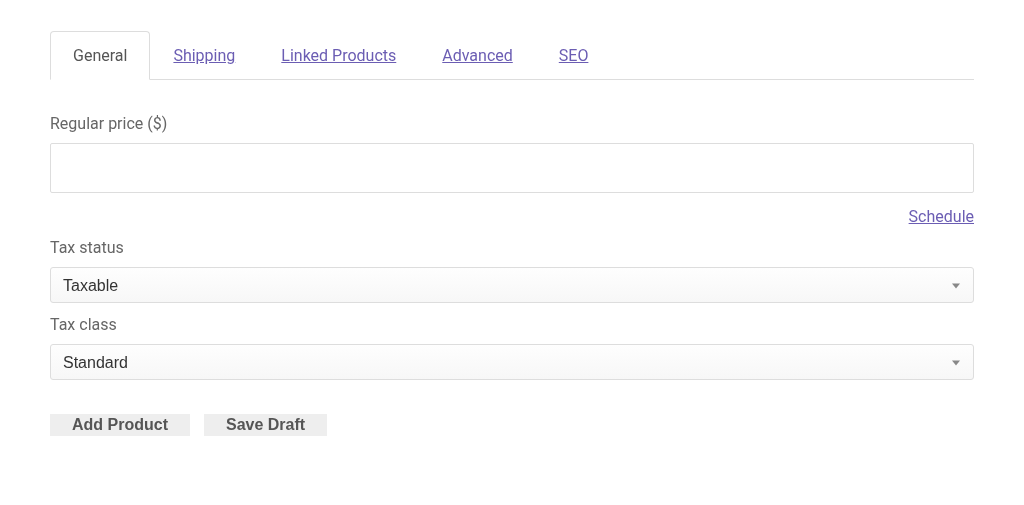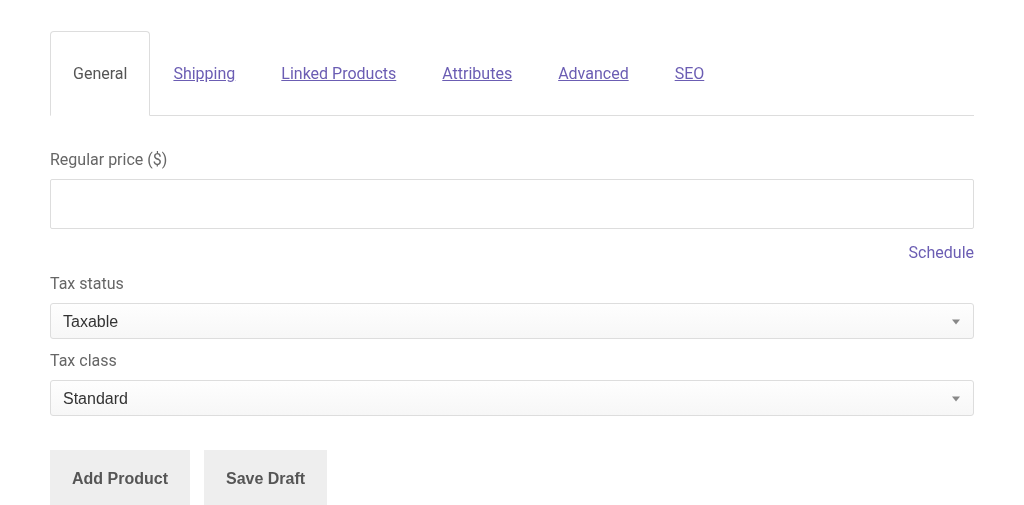--- a/index.html
+++ b/index.html
@@ -9,21 +9,21 @@
       padding: 30px 50px;
       color: #555;
       font-size: 16px;
     }
     .tabs {
       display: flex;
       border-bottom: 1px solid #ddd;
       gap: 0;
     }
     .tab {
-      padding: 32px 22px;
+      padding: 14px 22px;
       color: #6b5db3;
       text-decoration: underline;
       cursor: pointer;
       font-size: 16px;
       border: 1px solid transparent;
       border-bottom: none;
       position: relative;
       top: 1px;
     }
     .tab.active {
@@ -59,20 +59,21 @@
       font-size: 16px;
       background: #fff;
     }
     .schedule-row {
       display: flex;
       justify-content: flex-end;
       margin-top: 14px;
     }
     .schedule-link {
       color: #6b5db3;
+      text-decoration: underline;
       cursor: pointer;
       font-size: 16px;
     }
     .select-group {
       margin-top: 12px;
     }
     .select-wrap {
       margin-top: 10px;
       position: relative;
       width: 100%;
@@ -101,36 +102,35 @@
       pointer-events: none;
     }
     .button-row {
       display: flex;
       gap: 14px;
       margin-top: 34px;
     }
     .btn {
       background: #eee;
       border: none;
-      padding: 20px 22px;
+      padding: 2px 22px;
       font-size: 16px;
       font-weight: 600;
       color: #555;
       cursor: pointer;
       text-align: center;
     }
   </style>
 </head>
 <body>
 
 <div class="tabs">
   <div class="tab active">General</div>
   <div class="tab">Shipping</div>
   <div class="tab">Linked Products</div>
-  <div class="tab">Attributes</div>
   <div class="tab">Advanced</div>
   <div class="tab">SEO</div>
 </div>
 
 <div class="form-row">
   <div class="form-group">
     <label class="label">Regular price ($)</label>
     <input type="text" class="text-input" value="" style="">
   </div>
 </div>

